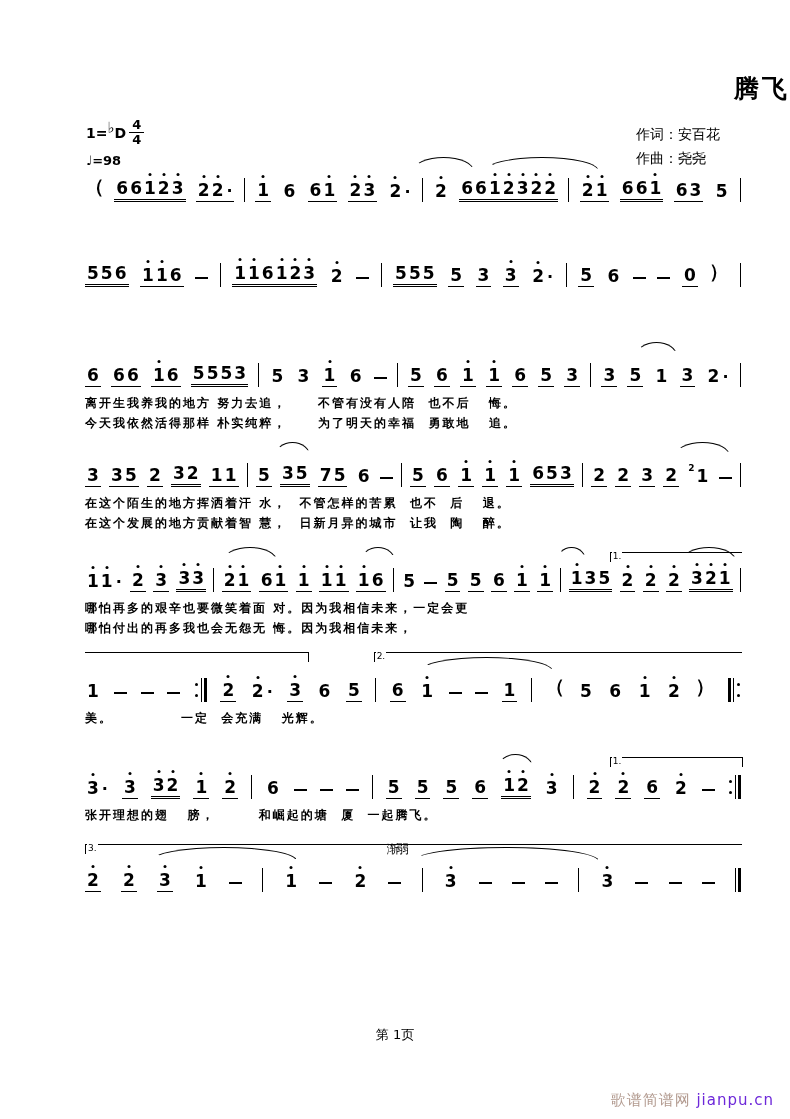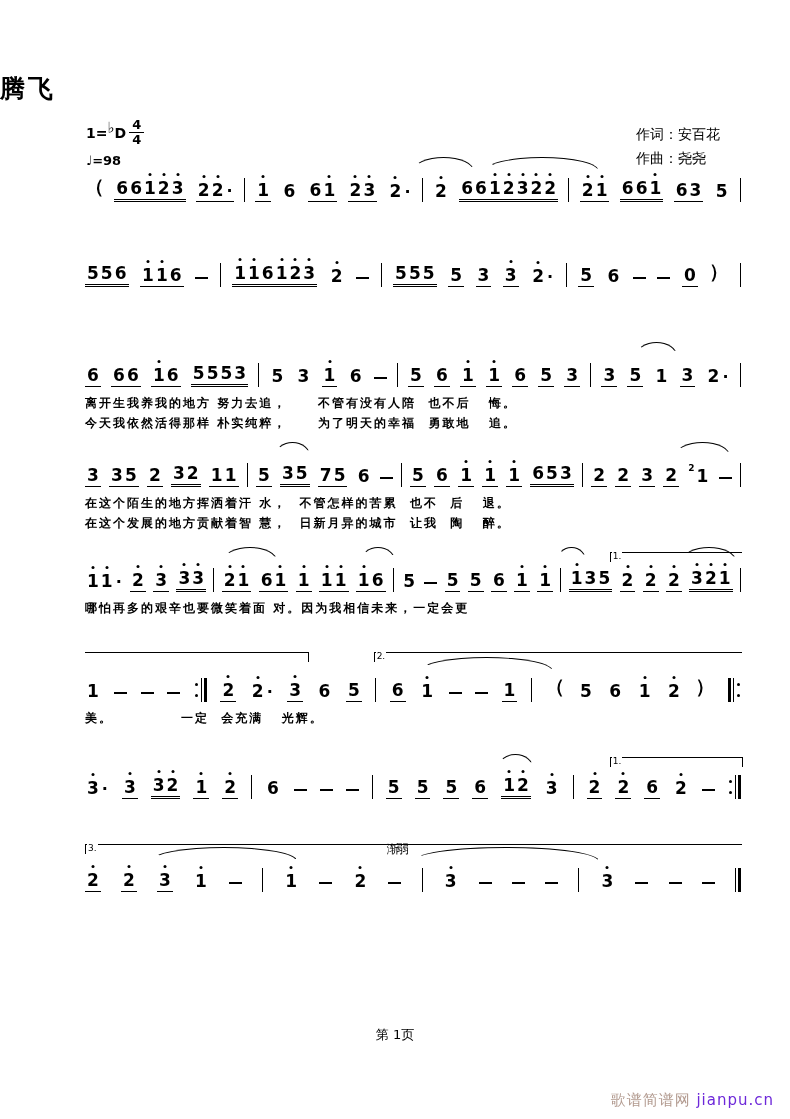--- a/index.html
+++ b/index.html
@@ -1,18 +1,18 @@
 <!DOCTYPE html>
 <html lang="zh"><head>
 <meta charset="utf-8">
 <style>
   html,body{margin:0;padding:0}
   body{width:790px;height:1119px;background:#ffffff;color:#000;
        font-family:"DejaVu Sans","Liberation Sans",sans-serif;position:relative;overflow:hidden}
-  .title{position:absolute;top:72px;left:0;width:100%;text-align:left;
+  .title{position:absolute;top:72px;left:0;width:100%;text-align:right;
          font-size:25px;font-weight:700;letter-spacing:3px}
   .keysig{position:absolute;top:118px;left:86px;font-weight:700}
   .keyline{display:flex;align-items:center;font-size:14px}
   .flat{font-size:15px;position:relative;top:-5px}
   .frac{display:inline-flex;flex-direction:column;align-items:center;font-size:13px;line-height:1.1;margin-left:3px}
   .frac .tno{border-bottom:1px solid #000;padding:0 3px}
   .frac .bno{padding:0 3px}
   .tempo{font-size:13px;margin-top:5px}
   .credits{position:absolute;top:123px;left:636px;font-size:14px;line-height:1.7;font-weight:400}
   .system{position:absolute;left:85px;width:656px}
@@ -440,20 +440,21 @@
           <span class="d">2<span class="oct"></span></span>
         </span>
         <span class="note u2">
           <span class="d">3<span class="oct"></span></span>
           <span class="d">2<span class="oct"></span></span>
           <span class="d">1<span class="oct"></span></span>
         </span>
         <span class="bar"></span>
       </div>
       <div class="lyric">哪怕再多的艰辛也要微笑着面 对。因为我相信未来，一定会更</div>
+      <div class="lyric">哪怕付出的再多我也会无怨无 悔。因为我相信未来，</div>
     </div>
     <div class="system" style="top: 668px;">
       <div class="volta tr" style="left: 0%; width: 34%; top: -16px;"></div>
       <div class="volta tl" style="left: 44%; width: 56%; top: -16px;">
         <span class="vlabel">2.</span>
       </div>
       <div class="notes">
         <div class="arc" style="left: 51%; width: 20%;"></div>
         <span class="note">
           <span class="d">1</span>
@@ -580,20 +581,21 @@
         <span class="note">
           <span class="d">2<span class="oct"></span></span>
         </span>
         <span class="dash"></span>
         <span class="rpt">
           <span class="rdots"></span>
           <span class="bar"></span>
           <span class="bar thick"></span>
         </span>
       </div>
+      <div class="lyric">张开理想的翅   膀，       和崛起的塘  厦  一起腾飞。</div>
     </div>
     <div class="system" style="top: 858px;">
       <div class="volta tl" style="left: 0%; width: 100%; top: -14px;">
         <span class="vlabel">3.</span>
       </div>
       <div class="mark" style="left: 46%; top: -17px;">渐弱</div>
       <div class="notes">
         <div class="arc" style="left: 10%; width: 22%;"></div>
         <div class="arc" style="left: 50%; width: 28%;"></div>
         <span class="note u1">

